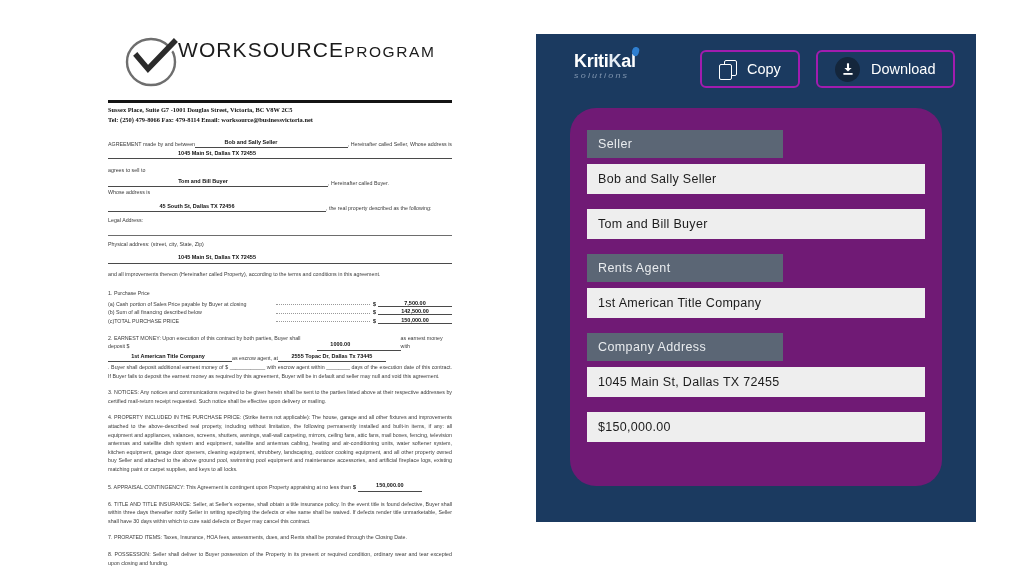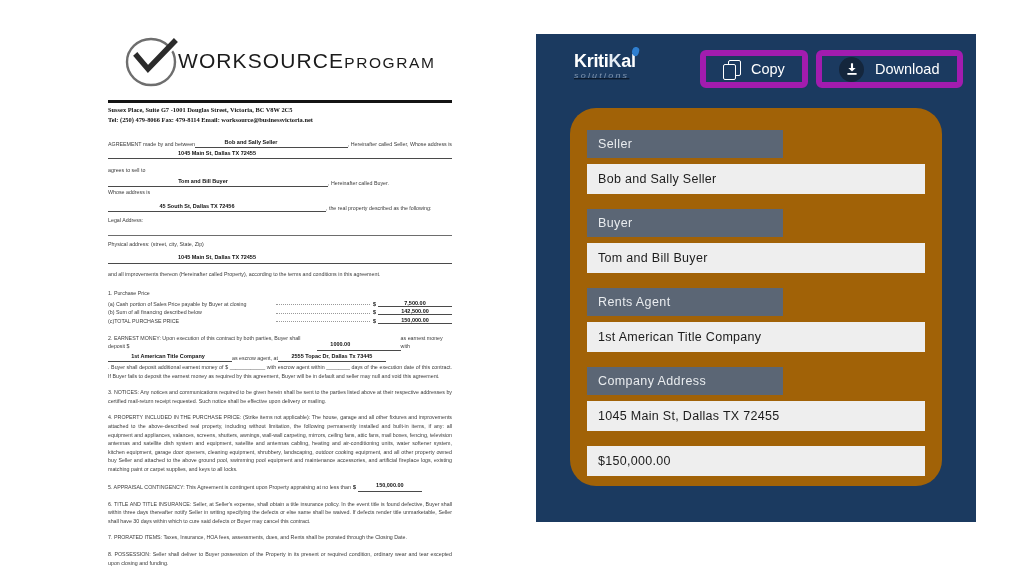--- a/index.html
+++ b/index.html
@@ -43,21 +43,20 @@
     left: 60px;
     top: 9px;
   }
   .logo-line1 {
     font-family: "Liberation Sans", sans-serif;
     font-size: 21px;
     letter-spacing: 1.1px;
     color: #1b1b1b;
     line-height: 1;
     white-space: nowrap;
-    margin-top: 11px;
   }
   .logo-line1 .smaller {
     font-size: 15.5px;
     letter-spacing: 1.6px;
   }
   .logo-line2 {
     font-size: 9.6px;
     letter-spacing: 1.35px;
     color: #1b1b1b;
     margin-top: 2px;
@@ -159,21 +158,20 @@
   #app-header {
     position: relative;
     height: 70px;
   }
 
   #brand {
     position: absolute;
     left: 38px;
     top: 18px;
     width: 110px;
-    text-decoration: underline;
   }
   #brand-main {
     font-size: 18px;
     font-weight: bold;
     color: #ffffff;
     line-height: 1;
     letter-spacing: -0.3px;
     position: relative;
     display: inline-block;
   }
@@ -196,21 +194,21 @@
     color: #7e93ad;
     font-style: italic;
     transform: scaleY(0.72);
     transform-origin: left top;
   }
 
   .hdr-btn {
     position: absolute;
     top: 16px;
     height: 38px;
-    border: 6px solid #a21caf;
+    border: 2px solid #a21caf;
     border-radius: 6px;
     background: transparent;
     color: #ffffff;
     display: flex;
     align-items: center;
     gap: 11px;
     padding: 0 17px;
     cursor: pointer;
     font-size: 14.5px;
     font-family: "Liberation Sans", sans-serif;
@@ -238,21 +236,21 @@
     flex: 0 0 auto;
   }
 
   
   #result-card {
     position: absolute;
     left: 34px;
     top: 74px;
     width: 372px;
     height: 378px;
-    background: #a16207;
+    background: #701a75;
     border-radius: 26px;
     overflow: hidden;
   }
 
   #fields {
     padding: 22px 17px 0 17px;
   }
   .field-group { margin-bottom: 15px; }
   .field-label {
     height: 28px;
@@ -425,21 +423,20 @@
 
   <div id="result-card">
     <div id="fields">
 
       <div class="field-group">
         <div class="field-label">Seller</div>
         <div class="field-value">Bob and Sally Seller</div>
       </div>
 
       <div class="field-group">
-        <div class="field-label">Buyer</div>
         <div class="field-value">Tom and Bill Buyer</div>
       </div>
 
       <div class="field-group">
         <div class="field-label">Rents Agent</div>
         <div class="field-value">1st American Title Company</div>
       </div>
 
       <div class="field-group">
         <div class="field-label">Company Address</div>

